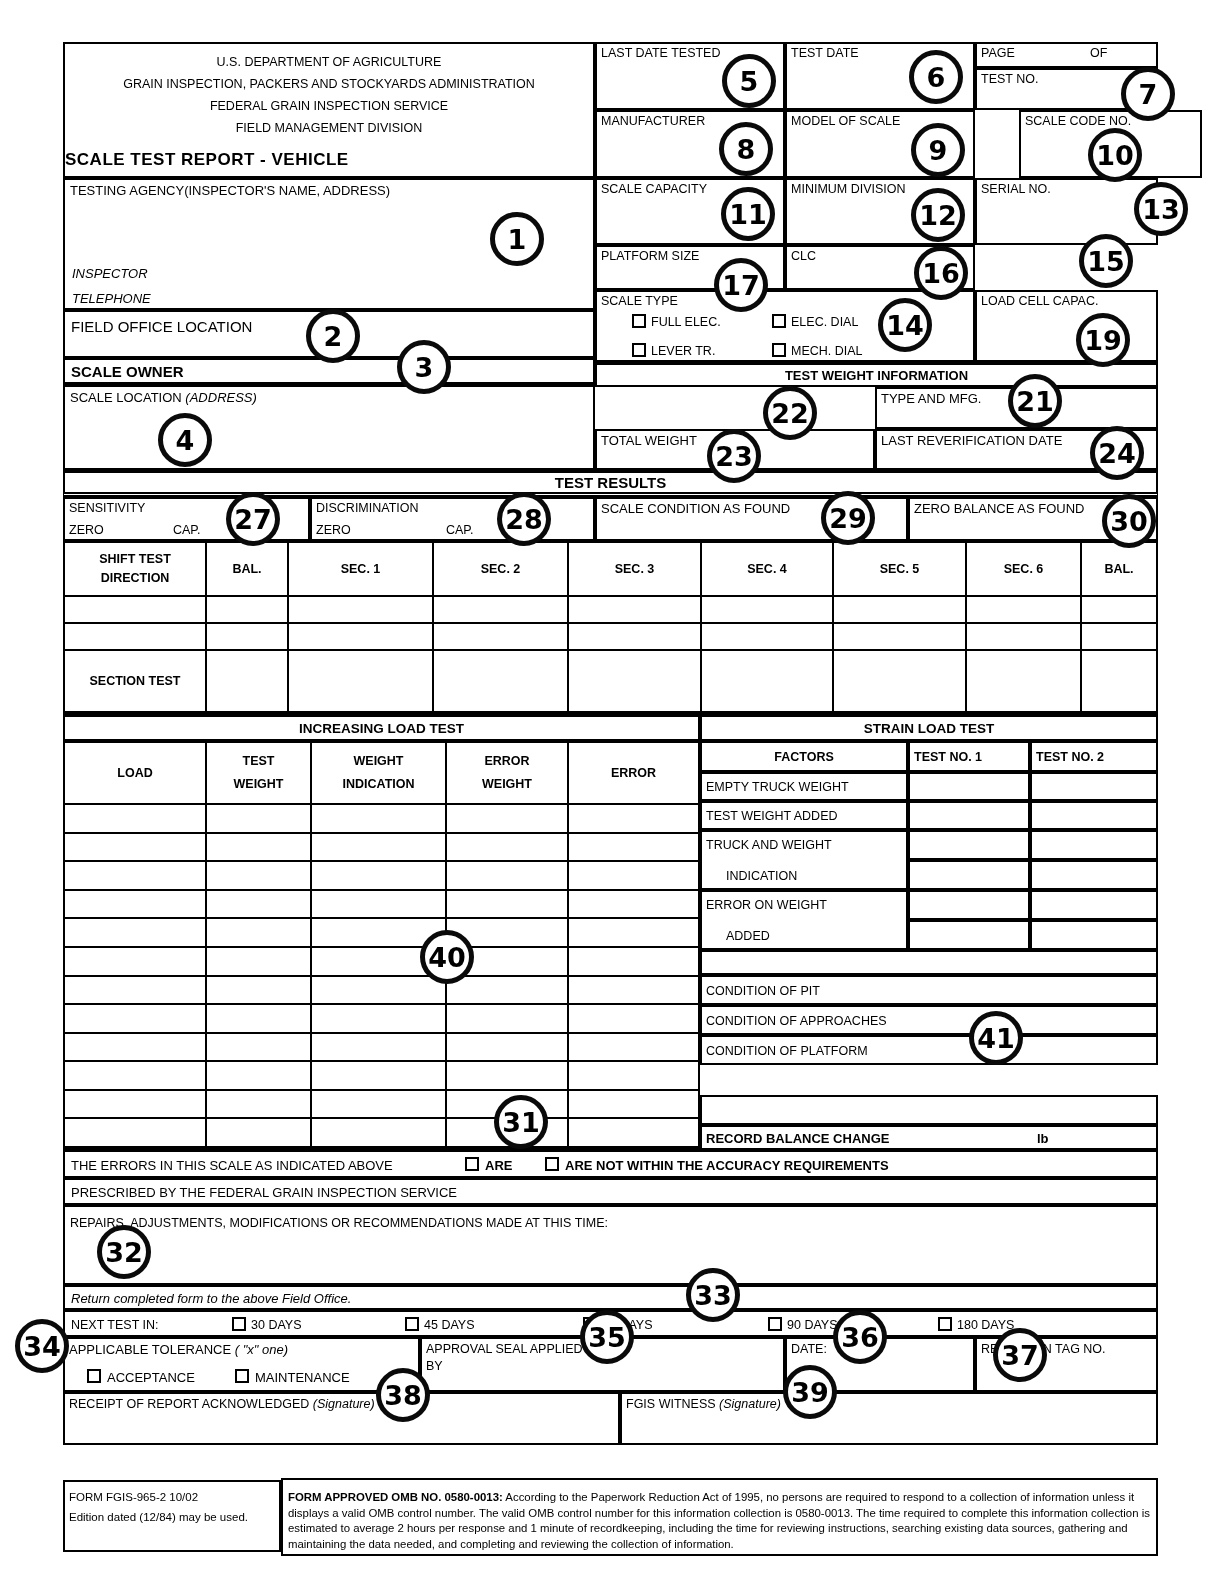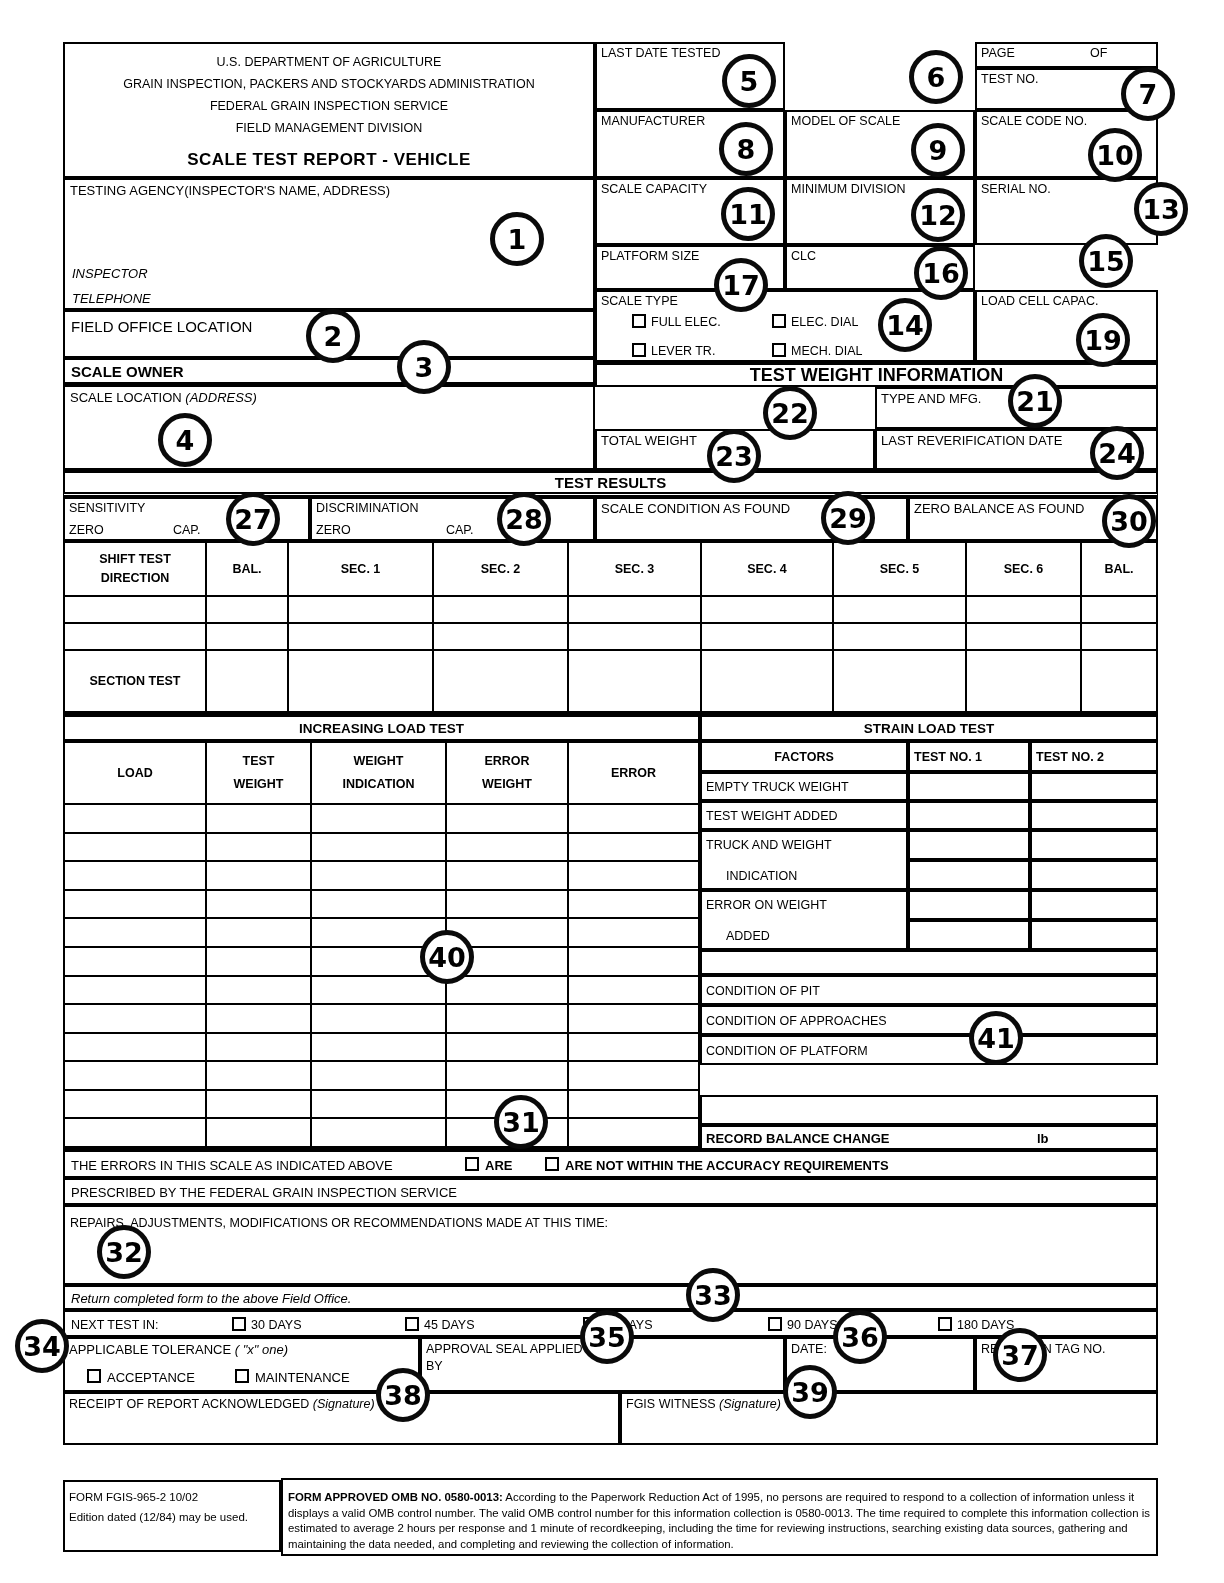--- a/index.html
+++ b/index.html
@@ -9,21 +9,21 @@
     position:relative; width:1224px; height:1583px; background:#fff;
     font-family:"Liberation Sans", sans-serif; color:#000;
   }
   .box { position:absolute; border:2px solid #000; background:#fff; }
   .lbl { position:absolute; left:4px; top:2px; font-size:12.5px; line-height:1.2; white-space:nowrap; }
   .b { font-weight:bold; }
   .i { font-style:italic; }
   .center-lbl { display:flex; align-items:center; justify-content:center; font-weight:bold; }
   .cb { position:absolute; width:14px; height:14px; border:2px solid #000; background:#fff; }
   .agency-lines { padding-top:7px; text-align:center; font-size:12.5px; line-height:22px; }
-  .form-title { text-align:center; font-weight:bold; font-size:17px; margin-top:11px; letter-spacing:.5px; }
+  .form-title { text-align:left; font-weight:bold; font-size:17px; margin-top:11px; letter-spacing:.5px; }
   .grid { position:absolute; display:grid; border:2px solid #000; background:#fff; }
   .th { display:flex; flex-direction:column; align-items:center; justify-content:center;
         font-weight:bold; font-size:12.5px; text-align:center; line-height:1.5;
         border-right:2px solid #000; border-bottom:2px solid #000; }
   .th2 { justify-content:space-evenly; padding:4px 0;align-items:center; }
   .td { border-right:2px solid #000; border-bottom:2px solid #000; }
   #shift-table > *:nth-child(9n) { border-right:none; }
   #inc-table  > *:nth-child(5n) { border-right:none; }
   .callout {
     position:absolute; width:54px; height:54px; border:5px solid #0a0a0a; border-radius:50%;
@@ -43,34 +43,37 @@
       <div>GRAIN INSPECTION, PACKERS AND STOCKYARDS ADMINISTRATION</div>
       <div>FEDERAL GRAIN INSPECTION SERVICE</div>
       <div>FIELD MANAGEMENT DIVISION</div>
     </div>
     <div class="form-title">SCALE TEST REPORT - VEHICLE</div>
   </div>
 
   <div class="box" style="left:595px;top:42px;width:190px;height:68px">
     <span class="lbl">LAST DATE TESTED</span>
   </div>
+  <div class="box" style="left:785px;top:42px;width:190px;height:68px">
+    <span class="lbl">TEST DATE</span>
+  </div>
   <div class="box" style="left:975px;top:42px;width:183px;height:26px">
     <span class="lbl">PAGE</span>
     <span class="lbl" style="left:113px;top:2px">OF</span>
   </div>
   <div class="box" style="left:975px;top:68px;width:183px;height:42px">
     <span class="lbl">TEST NO.</span>
   </div>
   <div class="box" style="left:595px;top:110px;width:190px;height:68px">
     <span class="lbl">MANUFACTURER</span>
   </div>
   <div class="box" style="left:785px;top:110px;width:190px;height:68px">
     <span class="lbl">MODEL OF SCALE</span>
   </div>
-  <div class="box" style="left:975px;top:110px;width:183px;height:68px">
+  <div class="box" style="left:1019px;top:110px;width:183px;height:68px">
     <span class="lbl">SCALE CODE NO.</span>
   </div>
   <div class="box" style="left:595px;top:178px;width:190px;height:67px">
     <span class="lbl">SCALE CAPACITY</span>
   </div>
   <div class="box" style="left:785px;top:178px;width:190px;height:67px">
     <span class="lbl">MINIMUM DIVISION</span>
   </div>
   <div class="box" style="left:975px;top:178px;width:183px;height:67px">
     <span class="lbl">SERIAL NO.</span>
@@ -105,21 +108,21 @@
   <div class="box" style="left:63px;top:310px;width:532px;height:48px">
     <span class="lbl" style="left:6px;top:6px;font-size:15px">FIELD OFFICE LOCATION</span>
   </div>
   <div class="box" style="left:63px;top:358px;width:532px;height:27px;border-bottom-width:3px">
     <span class="lbl b" style="left:6px;top:3px;font-size:15px">SCALE OWNER</span>
   </div>
   <div class="box" style="left:63px;top:385px;width:532px;height:85px">
     <span class="lbl" style="left:5px;top:3px;font-size:13px"><span>SCALE LOCATION</span> <span class="i">(ADDRESS)</span></span>
   </div>
 
-  <div class="box center-lbl" style="left:595px;top:362px;width:563px;height:25px;border-top-width:3px;font-size:18px">TEST WEIGHT INFORMATION</div>
+  <div class="box center-lbl" style="left:595px;top:362px;width:563px;height:25px;border-top-width:3px;font-size:13px">TEST WEIGHT INFORMATION</div>
   <div class="box" style="left:875px;top:387px;width:283px;height:42px">
     <span class="lbl" style="font-size:13px">TYPE AND MFG.</span>
   </div>
   <div class="box" style="left:595px;top:429px;width:280px;height:41px">
     <span class="lbl" style="font-size:13px">TOTAL WEIGHT</span>
   </div>
   <div class="box" style="left:875px;top:429px;width:283px;height:41px">
     <span class="lbl" style="font-size:13px">LAST REVERIFICATION DATE</span>
   </div>
 

